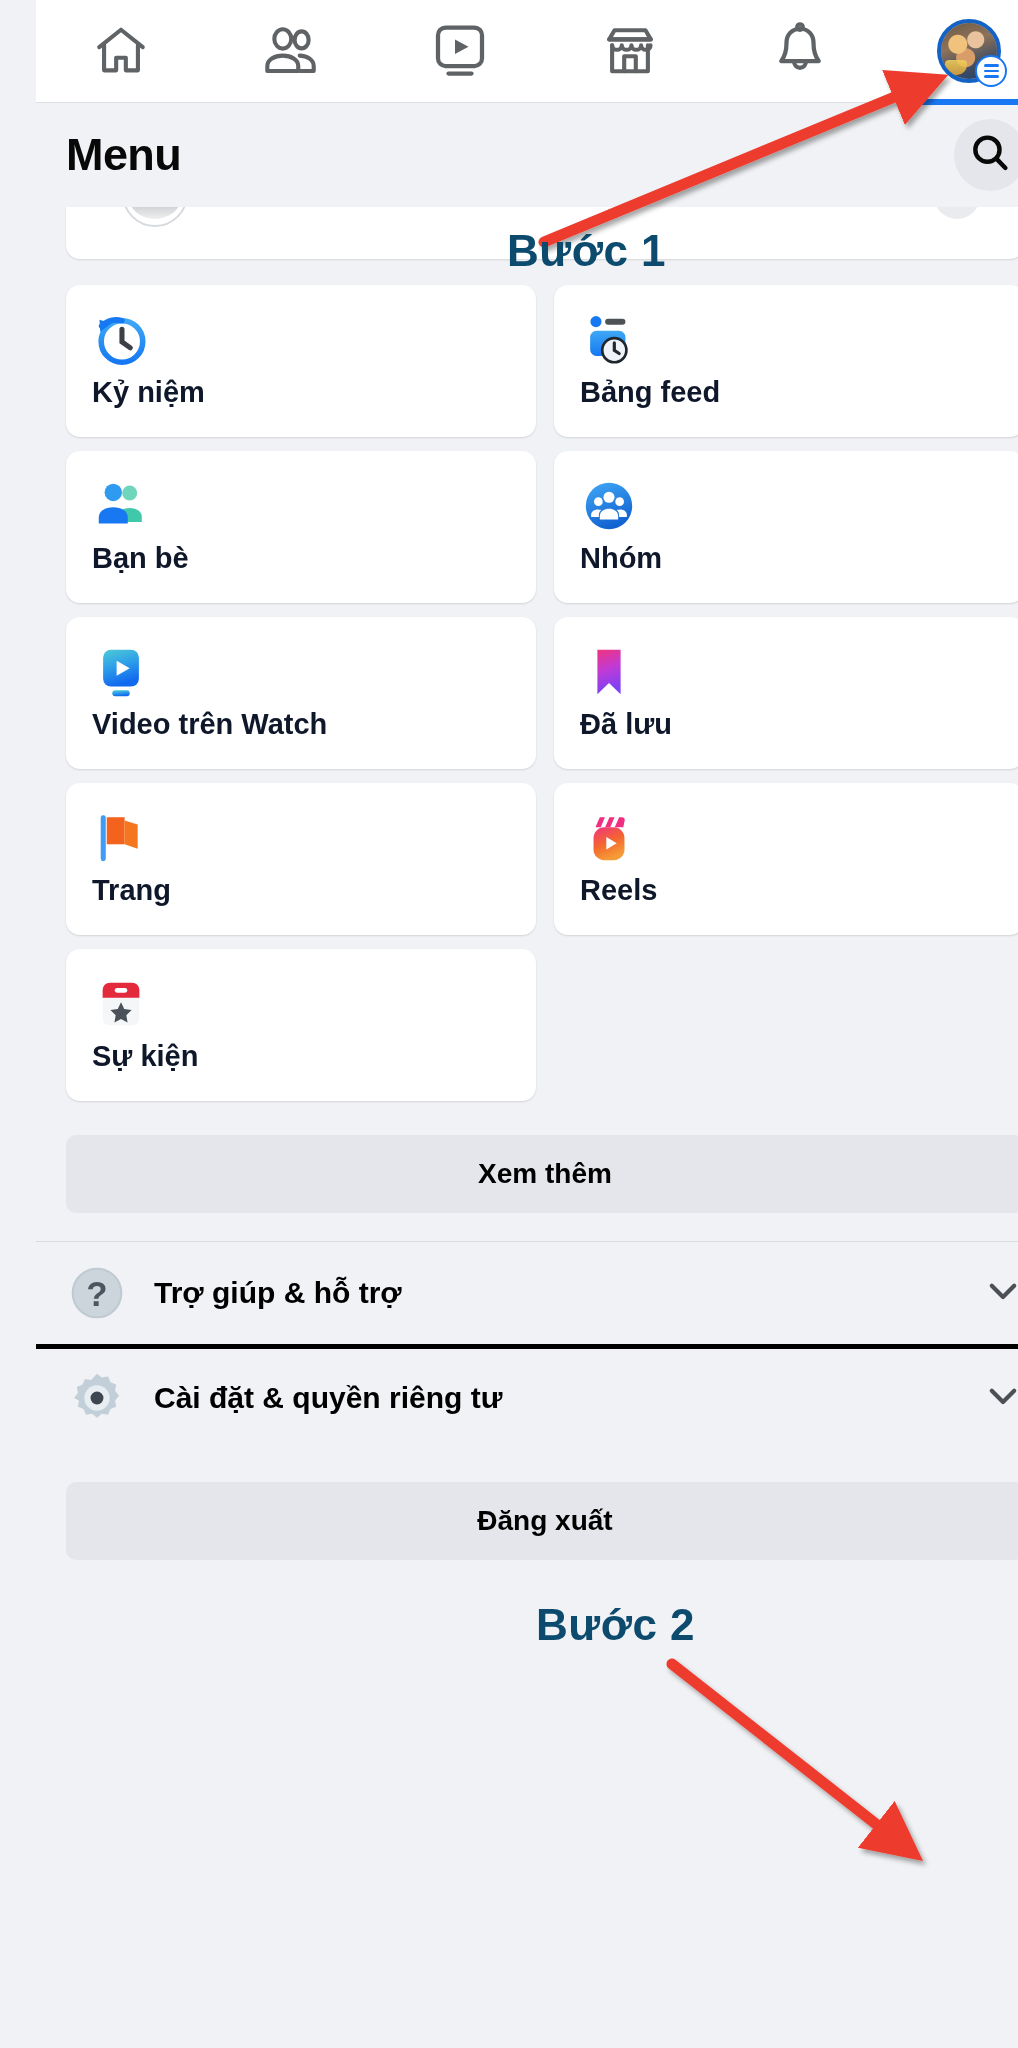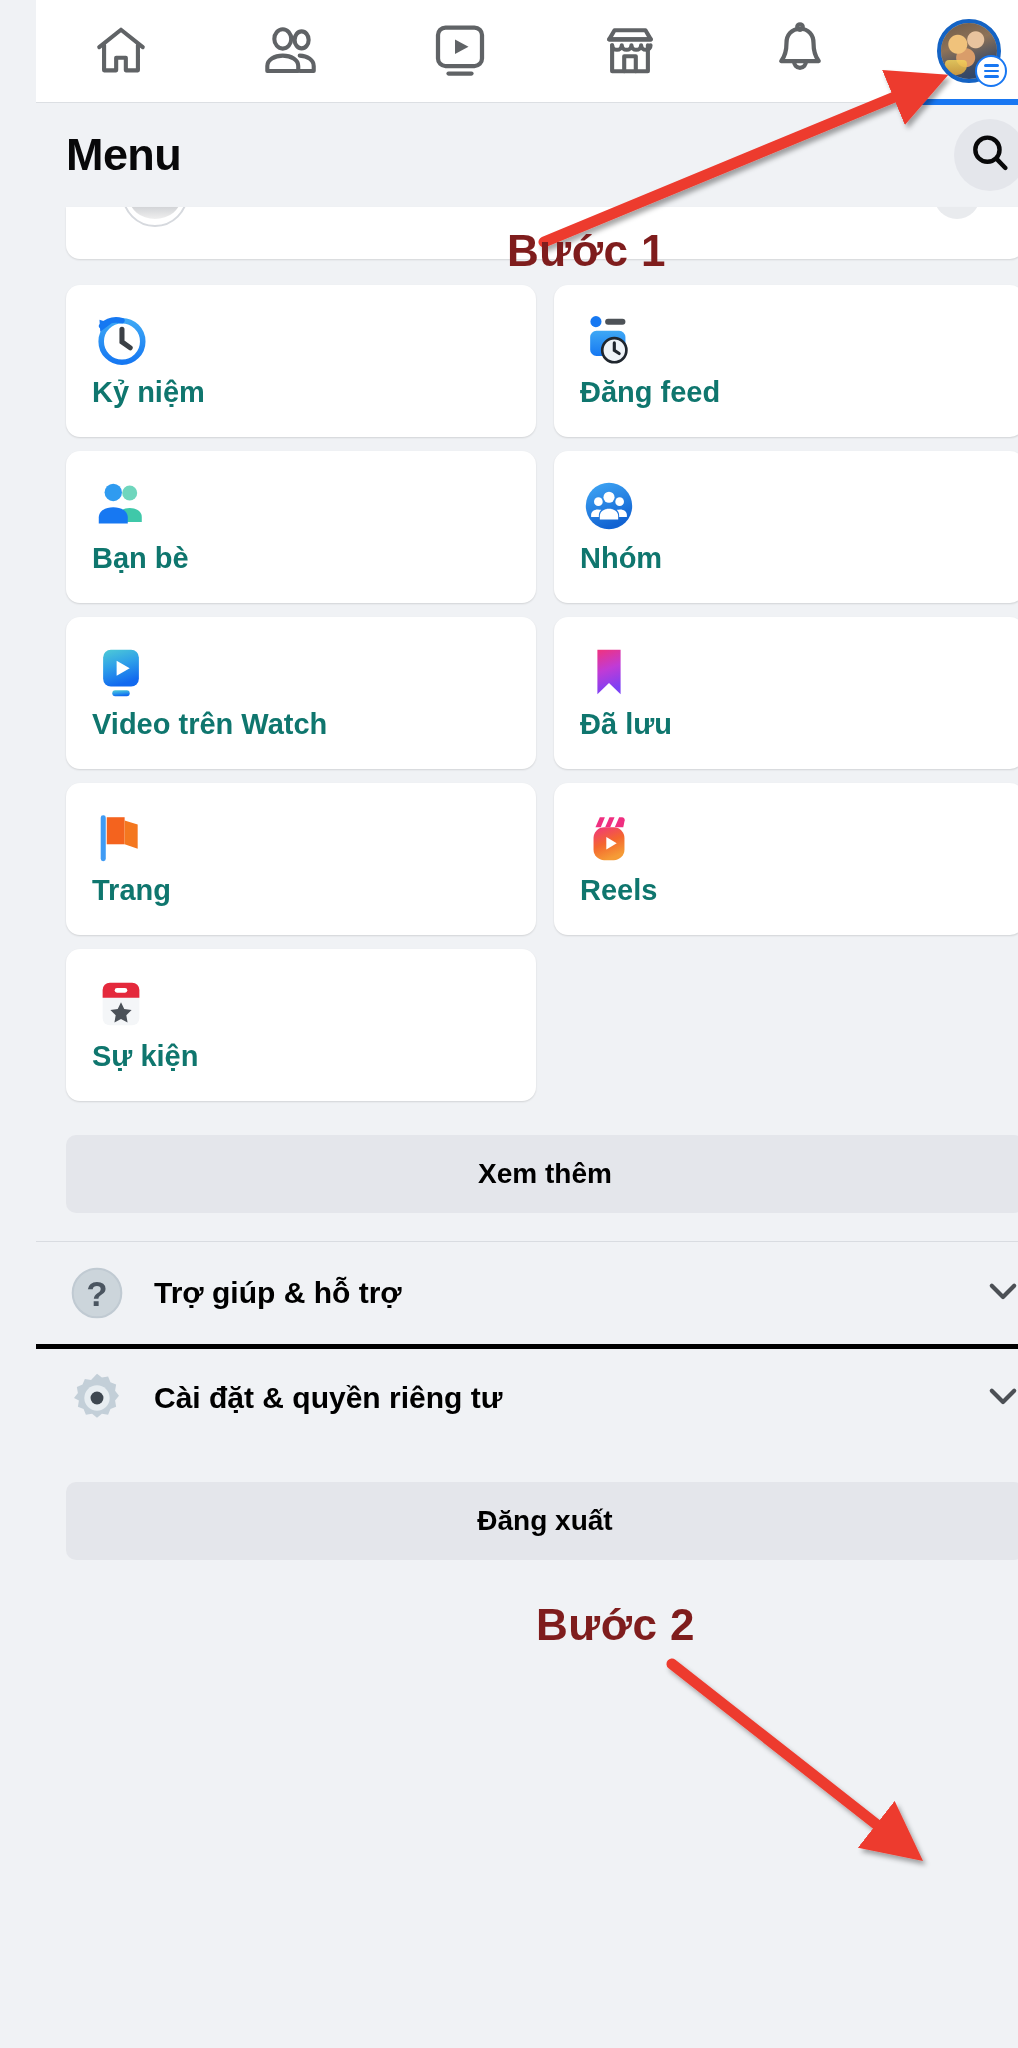--- a/index.html
+++ b/index.html
@@ -196,21 +196,21 @@
     width: 58px;
     height: 58px;
     position: relative;
   }
   .tile-label {
     position: absolute;
     left: 26px;
     bottom: 28px;
     font-size: 29px;
     font-weight: bold;
-    color: #0f766e;
+    color: #0f172a;
     white-space: nowrap;
   }
 
   
   .wide-btn {
     margin: 34px 30px 0 30px;
     height: 78px;
     background: #e4e6eb;
     border-radius: 10px;
     display: flex;
@@ -249,21 +249,21 @@
   }
   .chev {
     margin-left: auto;
   }
 
   
   .annot {
     position: absolute;
     font-size: 44px;
     font-weight: bold;
-    color: #7f1d1d;
+    color: #0c4a6e;
     white-space: nowrap;
     letter-spacing: .5px;
     z-index: 40;
   }
   .arrow-svg {
     position: absolute;
     z-index: 35;
     pointer-events: none;
   }
 </style>
@@ -388,21 +388,21 @@
                   <stop offset="1" stop-color="#1678f2"></stop>
             </linearGradient>
               </defs>
             <circle cx="6.6" cy="4.4" r="2.3" fill="#1678f2"></circle>
             <rect x="10.4" y="3.2" width="8.4" height="2.5" rx="1.25" fill="#4d5257"></rect>
             <rect x="4.2" y="8.2" width="14.6" height="10.4" rx="2.6" fill="url(#gFeed)"></rect>
             <circle cx="14.2" cy="16.2" r="5" fill="#eef3f8" stroke="#1f262e" stroke-width="1.1"></circle>
             <path d="M14.2 13.2v3.1l2 1.3" stroke="#1f262e" stroke-width="1.3" stroke-linecap="round" fill="none"></path>
           </svg>
         </div>
-        <div class="tile-label">Đăng feed</div>
+        <div class="tile-label">Bảng feed</div>
       </div>
 
       <div class="tile">
         <div class="tile-icon">
           <svg width="58" height="58" viewBox="0 0 24 24" fill="none">
             <circle cx="15.6" cy="6.6" r="3.1" fill="#6fd6bd"></circle>
             <path d="M10.6 18.6v-2.1c0-2.3 2.3-3.7 5-3.7s5 1.4 5 3.7v2.1z" fill="#3fc8a9"></path>
             <circle cx="8.8" cy="6.4" r="3.6" fill="#2f9bf0"></circle>
             <path d="M2.8 19.2v-2.5c0-2.6 2.7-4.2 6-4.2s6 1.6 6 4.2v2.5z" fill="#1778f2"></path>
           </svg>

